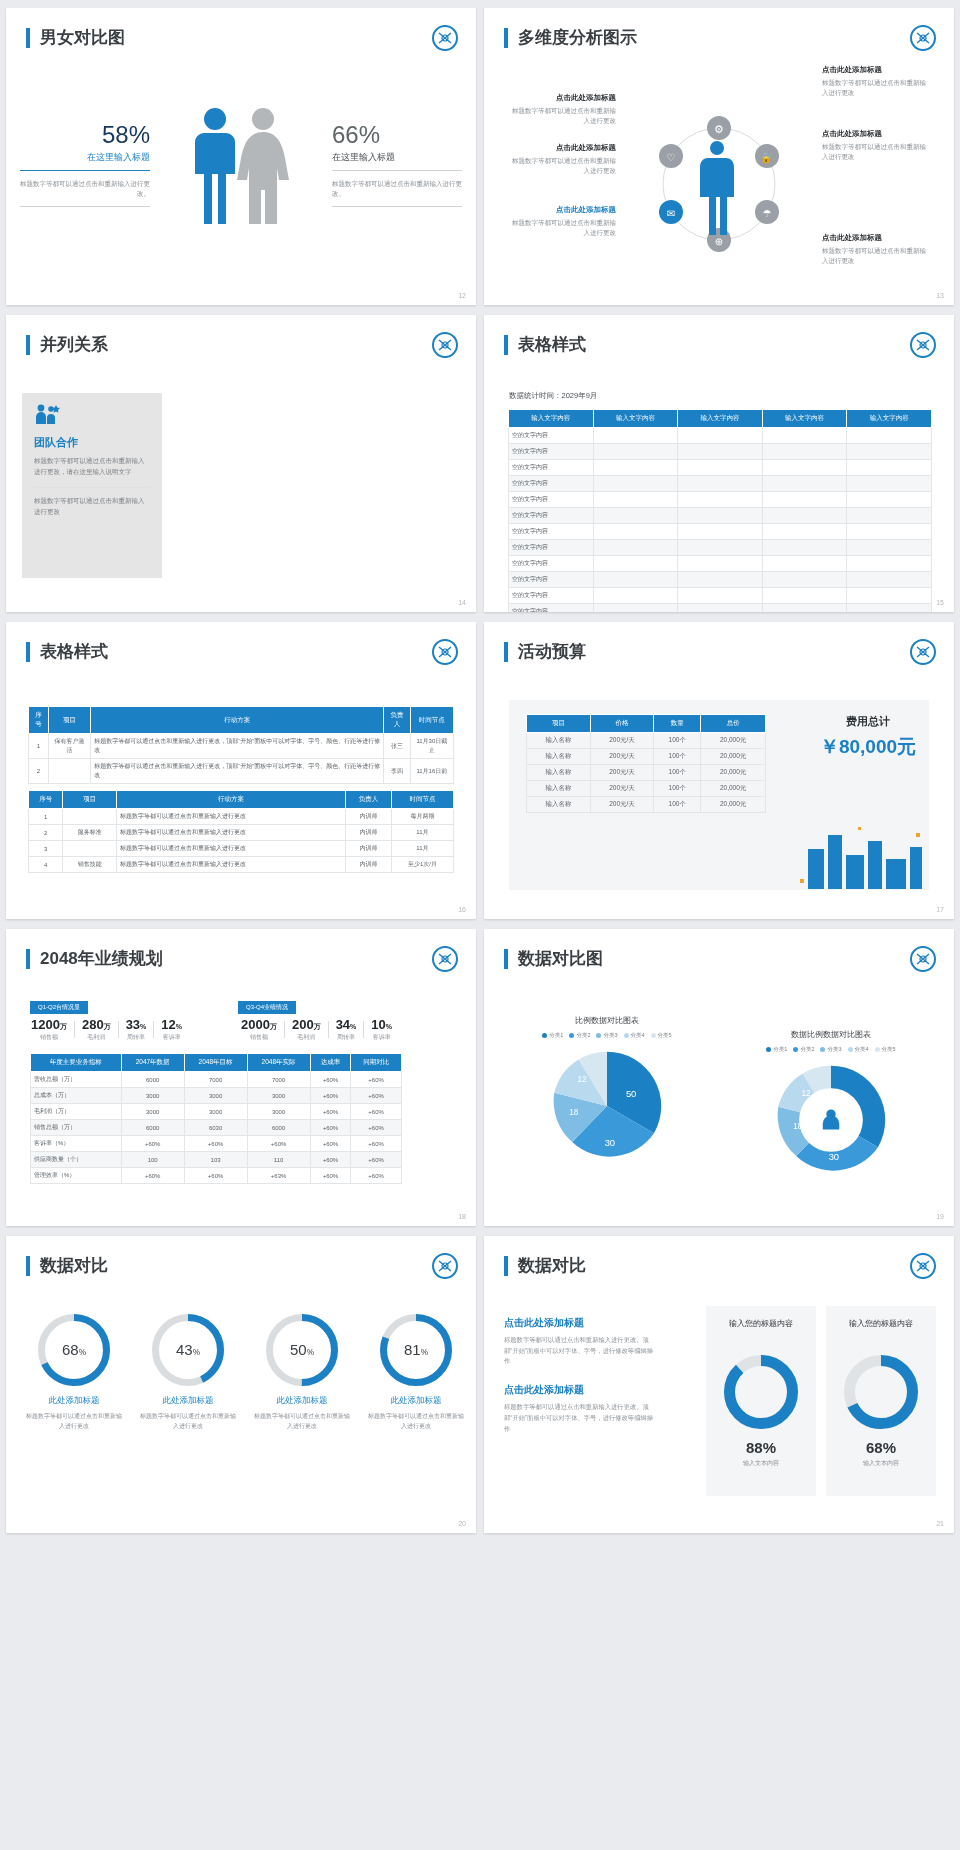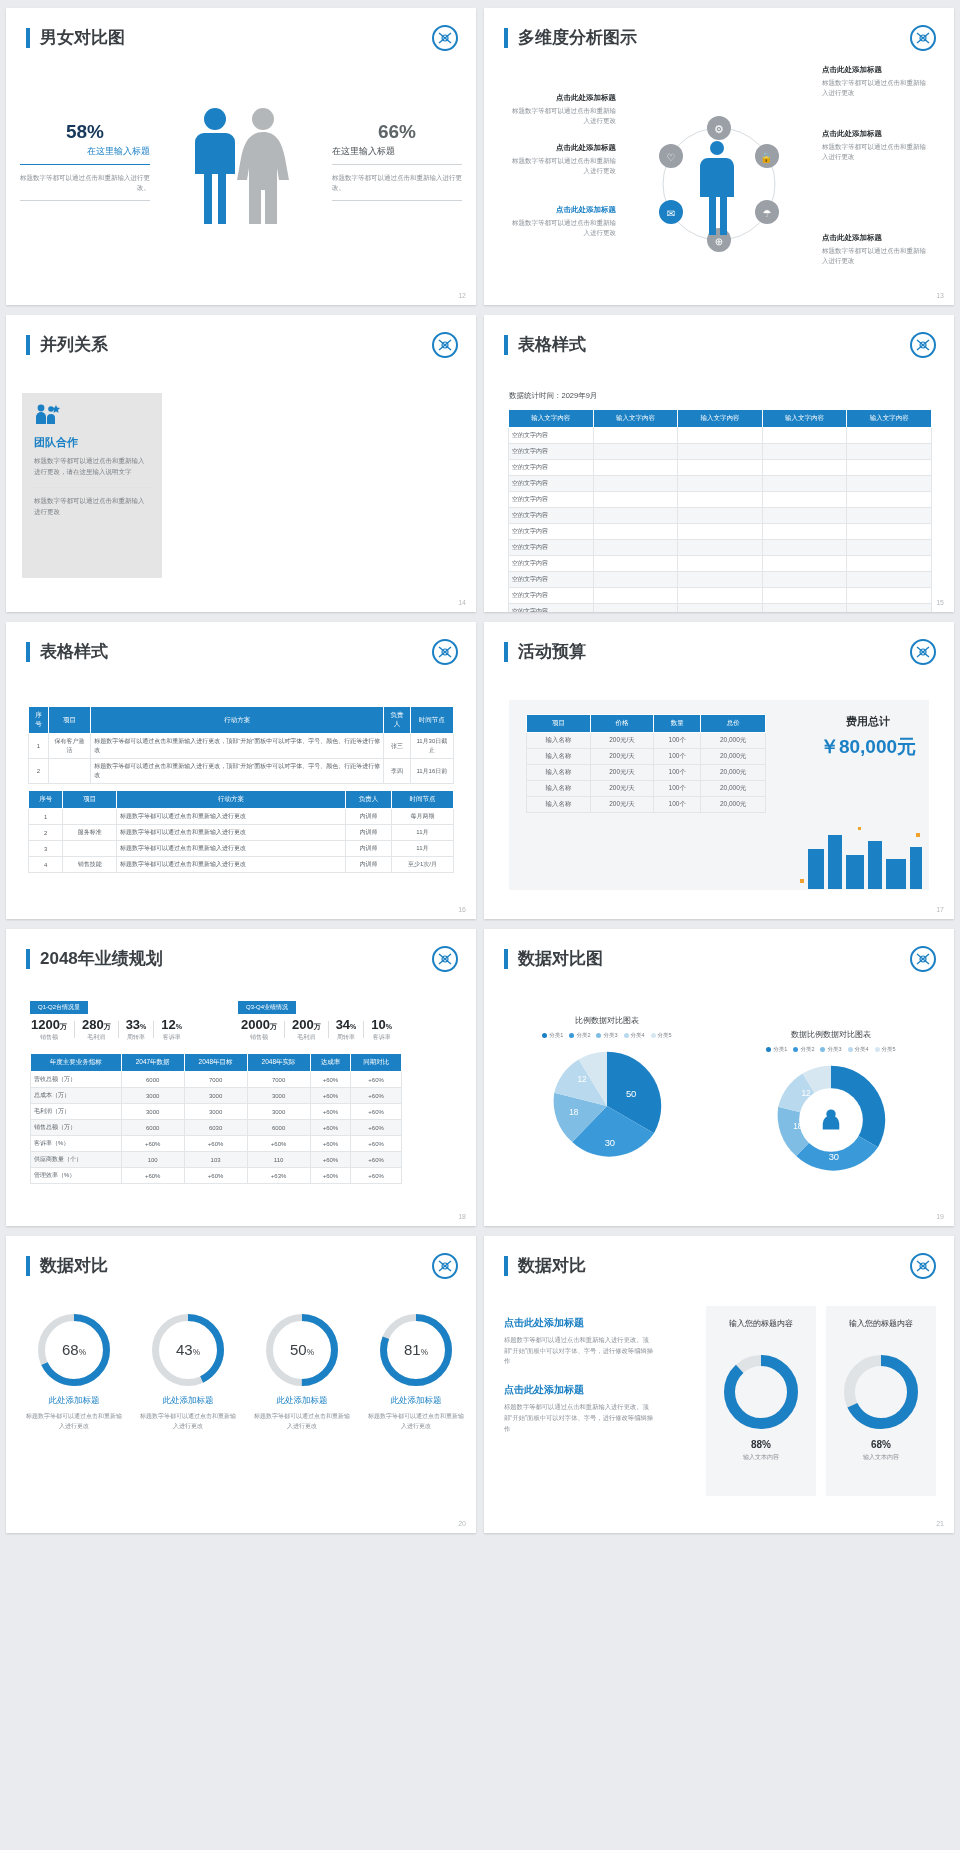--- a/index.html
+++ b/index.html
@@ -54,21 +54,21 @@
     bottom: 6px;
     font-size: 7px;
     color: #b6b9bc;
   }
   .blue { color: #1b80c4; }
 
   
   .s12-wrap { position: absolute; top: 85px; left: 0; width: 100%; height: 160px; }
   .s12-left { position: absolute; left: 14px; top: 28px; width: 130px; text-align: right; }
   .s12-right { position: absolute; right: 14px; top: 28px; width: 130px; text-align: left; }
-  .pct { font-size: 19px; font-weight: bold; color: #17385b; text-align: center; }
+  .pct { font-size: 24px; font-weight: normal; color: #17385b; }
   .pct.grey { color: #5e6569; }
   .s12-sub { font-size: 9px; color: #1b80c4; margin-top: 2px; }
   .s12-sub.g { color: #4a5055; }
   .s12-desc { font-size: 6.5px; color: #8b9197; margin-top: 8px; line-height: 1.6; }
   .rule { height: 1px; background: #cfd4d8; margin: 6px 0; }
   .rule.blue { background: #1b80c4; }
   .figs { position: absolute; left: 50%; transform: translateX(-50%); top: 10px; }
 
   
   .s13-label { position: absolute; font-size: 6.5px; color: #8b9197; line-height: 1.55; width: 110px; }
@@ -116,21 +116,21 @@
   .ringbox .ttl { font-size: 8.5px; color: #1b80c4; font-weight: normal; margin-top: 5px; }
   .ringbox .ds { font-size: 6px; color: #8b9197; line-height: 1.6; margin-top: 5px; }
 
   
   .s21-left { position: absolute; left: 20px; top: 80px; width: 150px; }
   .s21-left h4 { margin: 0 0 5px; font-size: 10px; color: #1b80c4; }
   .s21-left p { margin: 0 0 16px; font-size: 6.3px; color: #8b9197; line-height: 1.7; }
   .s21-panels { position: absolute; right: 18px; top: 70px; display: flex; gap: 10px; }
   .panel { width: 110px; height: 190px; background: #f4f5f7; text-align: center; padding-top: 12px; }
   .panel .h { font-size: 8px; color: #2f3438; }
-  .panel .big { font-size: 10px; font-weight: bold; color: #2f3438; margin-top: 6px; }
+  .panel .big { font-size: 15px; font-weight: bold; color: #2f3438; margin-top: 6px; }
   .panel .cap { font-size: 6px; color: #8b9197; margin-top: 3px; }
 </style>
 </head>
 <body>
 
 <div class="deck">
 
   <div class="slide">
     <div class="slide-title">男女对比图</div>
     <div class="logo">

